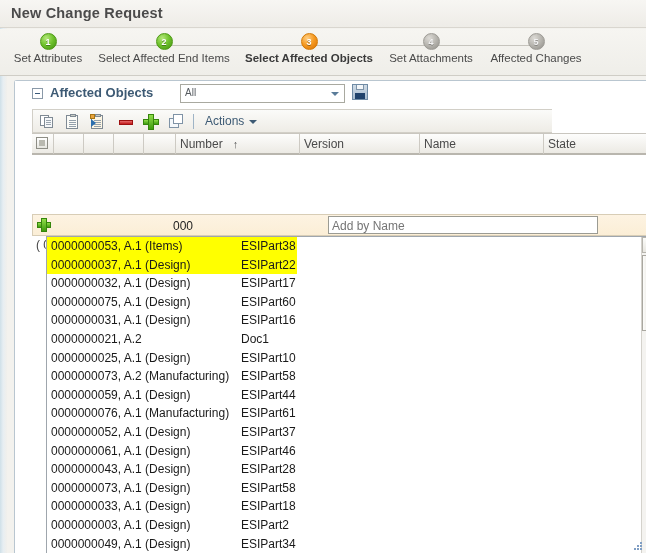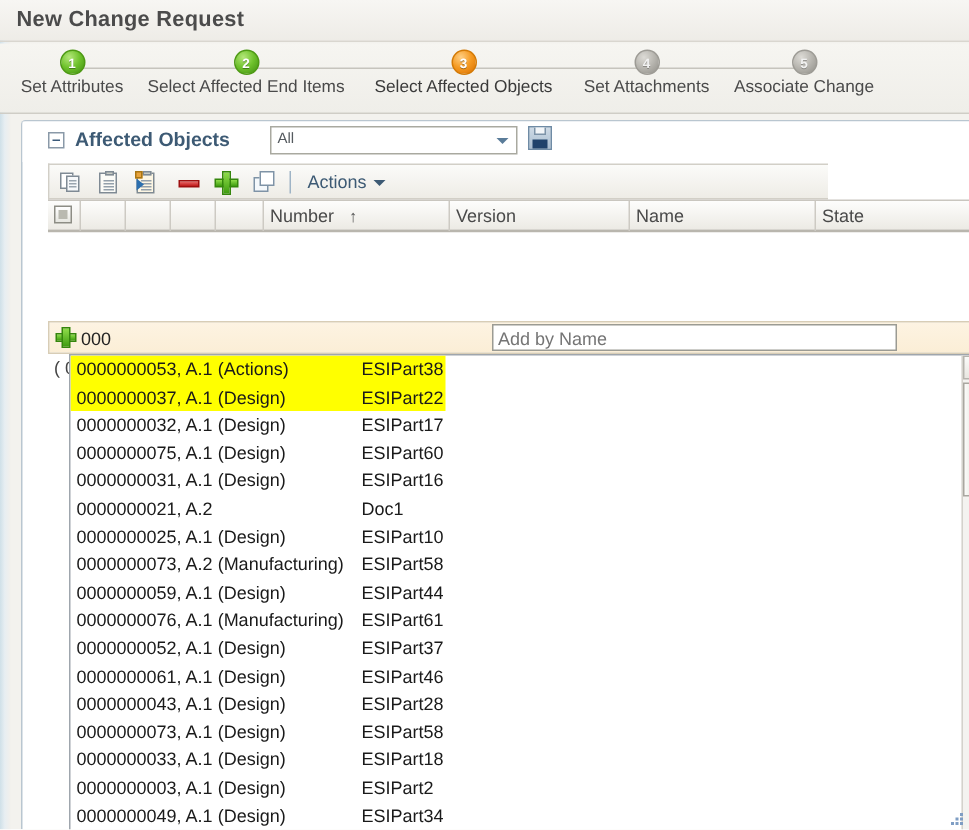--- a/index.html
+++ b/index.html
@@ -81,21 +81,21 @@
     background: radial-gradient(circle at 35% 28%, #dddbd6 0%, #b8b6b0 48%, #908e88 100%);
     border: 1px solid #9d9b95;
     color: #f2f2f2;
     text-shadow: 0 1px 0 rgba(0,0,0,.25);
   }
   .step .label {
     display: block;
     font-size: 11.5px;
     color: #4a4a4a;
   }
-  .step.current .label { font-weight: normal; color: #3a3a3a; }
+  .step.current .label { font-weight: bold; color: #3a3a3a; }
 
   
   .panel {
     position: absolute; left: 14px; top: 80px;
     width: 632px; height: 473px;
     background: #ffffff;
     border: 1px solid #b9c6d0;
     border-right: none; border-bottom: none;
     border-top-left-radius: 3px;
     box-sizing: border-box;
@@ -297,20 +297,21 @@
     background: linear-gradient(to bottom,#8fdd4a 0%,#3f9c10 100%); border:1px solid #35860c; box-sizing:border-box;}
   .addrow .numinput {
     position: absolute; left: 21px; top: 2px;
     width: 258px; height: 17px;
     background: transparent;
     border: none;
     font-family: "Liberation Sans", sans-serif;
     font-size: 12px; color: #222;
     padding: 0; margin: 0;
     outline: none;
+    text-align: center;
   }
   .addrow .namewrap {
     position: absolute; left: 295px; top: 1px;
     width: 270px; height: 18px;
     background: #ffffff;
     border: 1px solid #9b9b93;
     box-sizing: border-box;
   }
   .addrow .nameinput {
     position: absolute; left: 3px; top: 1px;
@@ -426,21 +427,21 @@
     <div class="step current" style="left:236px; width:146px;">
       <span class="bubble orange">3</span>
       <span class="label">Select Affected Objects</span>
     </div>
     <div class="step" style="left:382px; width:98px;">
       <span class="bubble gray">4</span>
       <span class="label">Set Attachments</span>
     </div>
     <div class="step" style="left:480px; width:112px;">
       <span class="bubble gray">5</span>
-      <span class="label">Associate Change</span>
+      <span class="label">Affected Changes</span>
     </div>
   </div>
 
   <div class="panel">
 
     <div class="section-header">
       <div class="collapse-box"></div>
       <div class="section-title">Affected Objects</div>
       <div class="filter-select">
         <span class="val">All</span>
@@ -518,21 +519,21 @@
       </span>
     </div>
 
     <div class="count-text">( 0</div>
 
     <div class="dropdown">
       <div class="dd-list">
 
         <div class="dd-row hl">
           <span class="hlbg"></span>
-          <span class="num">0000000053, A.1 (Actions)</span>
+          <span class="num">0000000053, A.1 (Items)</span>
           <span class="nm">ESIPart38</span>
         </div>
         <div class="dd-row hl">
           <span class="hlbg"></span>
           <span class="num">0000000037, A.1 (Design)</span>
           <span class="nm">ESIPart22</span>
         </div>
         <div class="dd-row">
           <span class="num">0000000032, A.1 (Design)</span>
           <span class="nm">ESIPart17</span>

